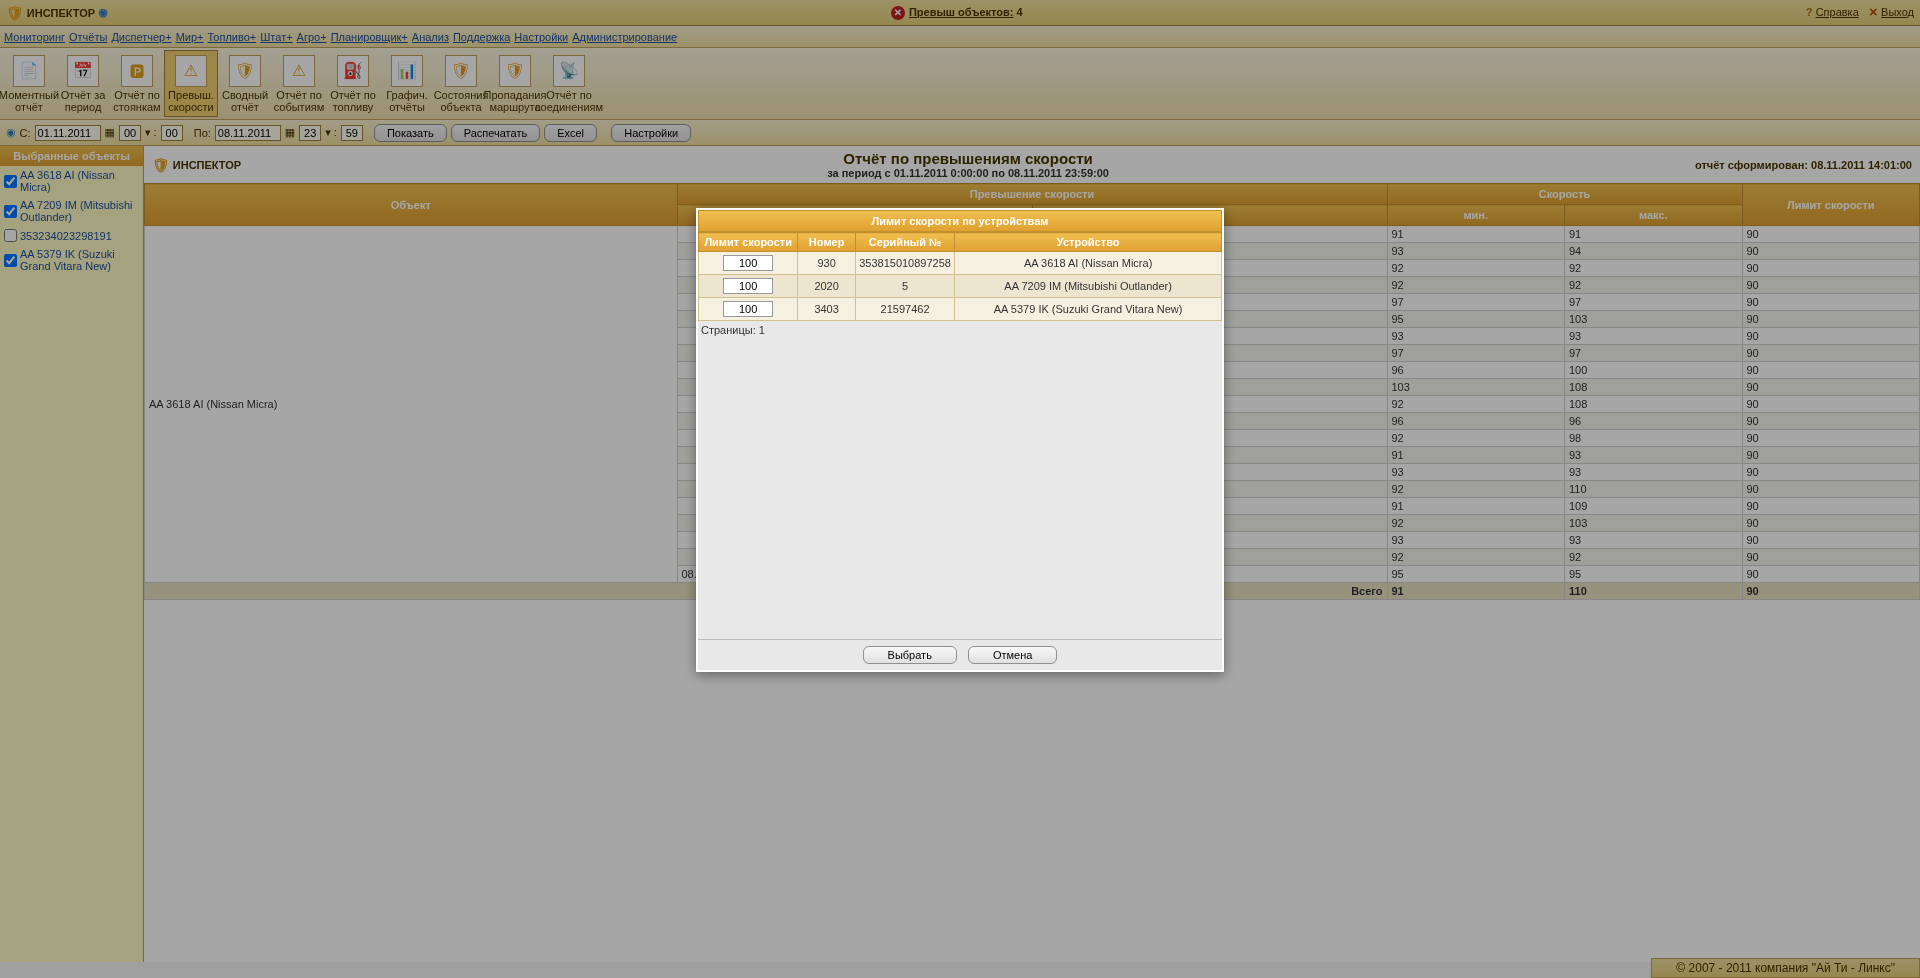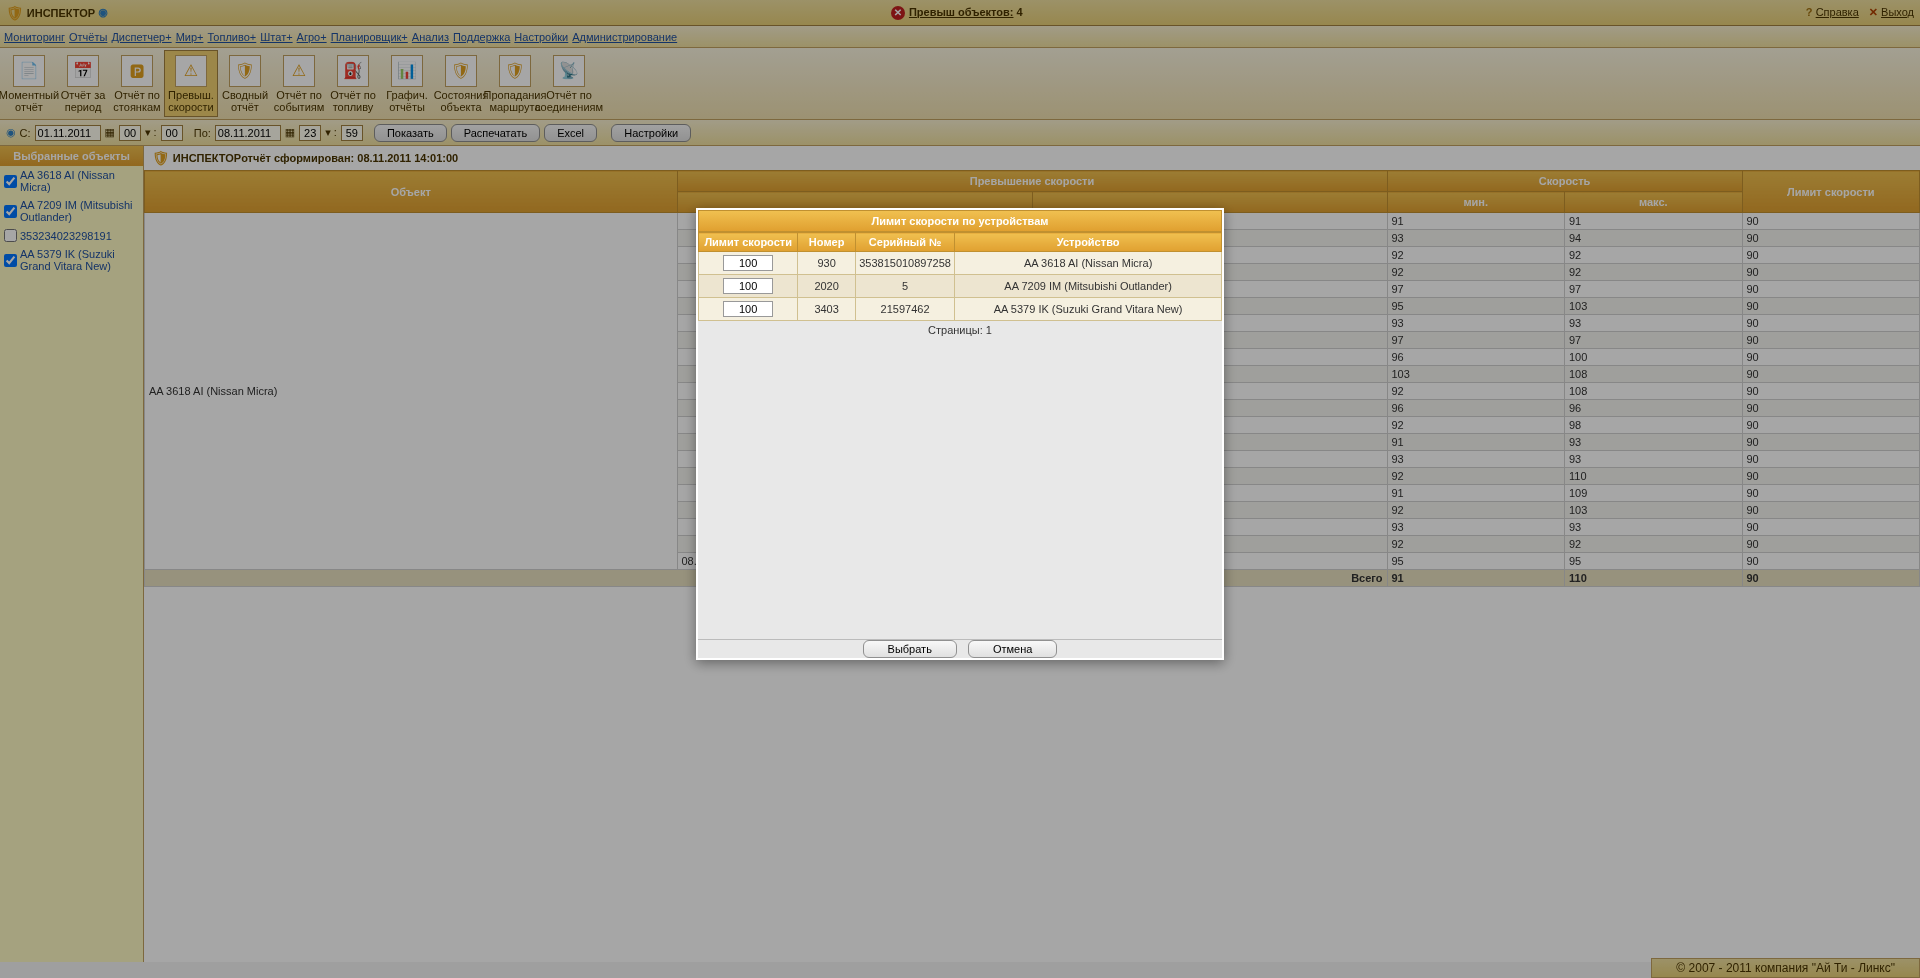--- a/index.html
+++ b/index.html
@@ -43,22 +43,22 @@
 .footer{position:fixed;bottom:0;right:0;background:linear-gradient(#f0e0a0,#e8d078);padding:2px 24px;font-size:12px;color:#4a3500;border:1px solid #c0a060}
 .overlay{position:fixed;inset:0;background:rgba(0,0,0,0.35);display:flex;align-items:flex-start;justify-content:center;padding-top:208px}
 .modal{width:528px;background:#e8e8e8;border:2px solid #fff;box-shadow:0 3px 12px rgba(0,0,0,0.4)}
 .modal-hdr{background:linear-gradient(#f0c050,#e0a030);color:#fff;font-weight:bold;text-align:center;padding:4px;border:1px solid #c09030;font-size:11px}
 .mtbl{width:100%;border-collapse:collapse}
 .mtbl th{background:linear-gradient(#f0c050,#e0a030);color:#fff;padding:3px;border:1px solid #c09030;font-size:11px;font-weight:bold}
 .mtbl td{padding:3px;border:1px solid #d0c090;text-align:center;font-size:11px;color:#333;background:#f5f0e0}
 .mtbl tr:nth-child(even) td{background:#ede5d0}
 .mtbl input{width:50px;text-align:center;font-size:11px;padding:1px;border:1px solid #999}
 .modal-body{height:300px;background:#e8e8e8}
-.pages{text-align:center;padding:3px;font-size:11px;color:#333}
-.modal-ftr{border-top:1px solid #bbb;text-align:center;background:#e8e8e8}
+.pages{text-align:left;padding:3px;font-size:11px;color:#333}
+.modal-ftr{border-top:1px solid #bbb;padding:6px;text-align:center;background:#e8e8e8}
 .modal-ftr .btn{padding:2px 24px;margin:0 4px}
 </style>
 </head>
 <body>
 
 <div class="hdr">
  <span class="logo">
       <span class="shield">🛡</span>
       <span>ИНСПЕКТОР</span> 
       <span style="color:#3080c0">◉</span>
@@ -184,20 +184,24 @@
           <span>AA 5379 IK (Suzuki Grand Vitara New)</span>
         </div>
       </div>
  </div>
  <div class="content">
   <div class="rpt-hdr">
    <span class="logo">
           <span class="shield">🛡</span>
           <span>ИНСПЕКТОР</span>
         </span>
+   <div class="rpt-title">
+    <h2>Отчёт по превышениям скорости</h2>
+    <div class="sub">за период с 01.11.2011 0:00:00 по 08.11.2011 23:59:00</div>
+   </div>
    <div class="rpt-date">отчёт сформирован: 08.11.2011 14:01:00</div>
   </div>
   <table class="tbl">
    <thead>
     <tr>
      <th rowspan="2" style="width:30%">Объект</th>
      <th colspan="2">Превышение скорости</th>
      <th colspan="2">Скорость</th>
      <th rowspan="2" style="width:10%">Лимит скорости</th>
     </tr>

